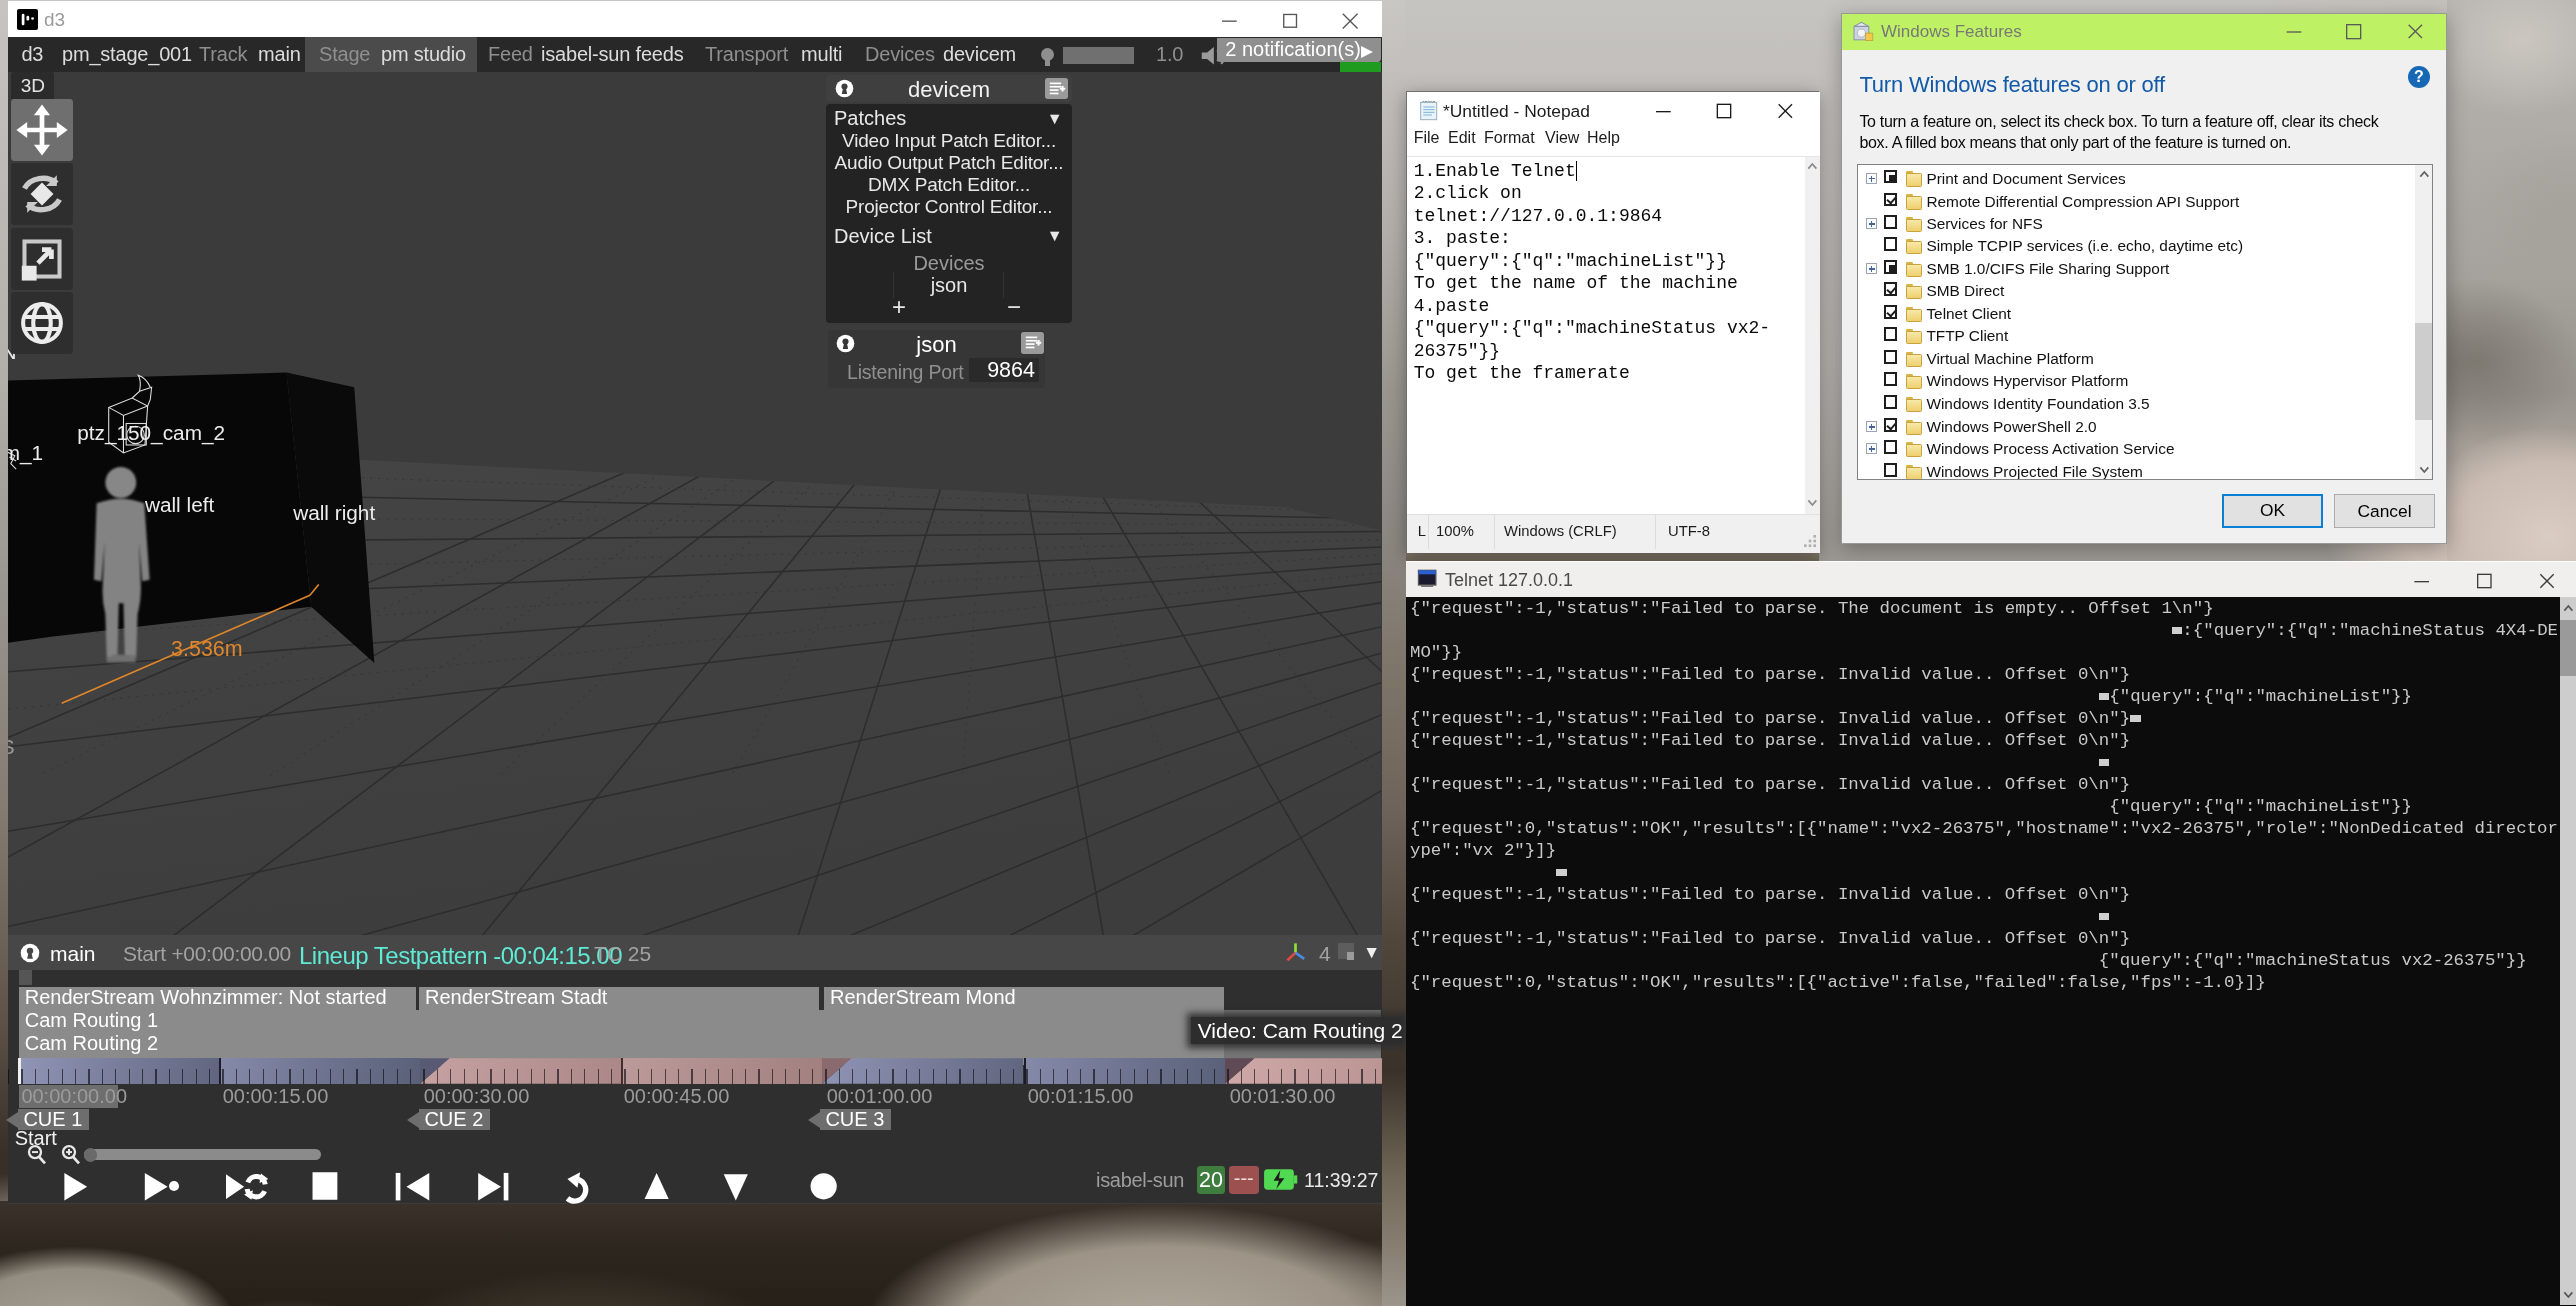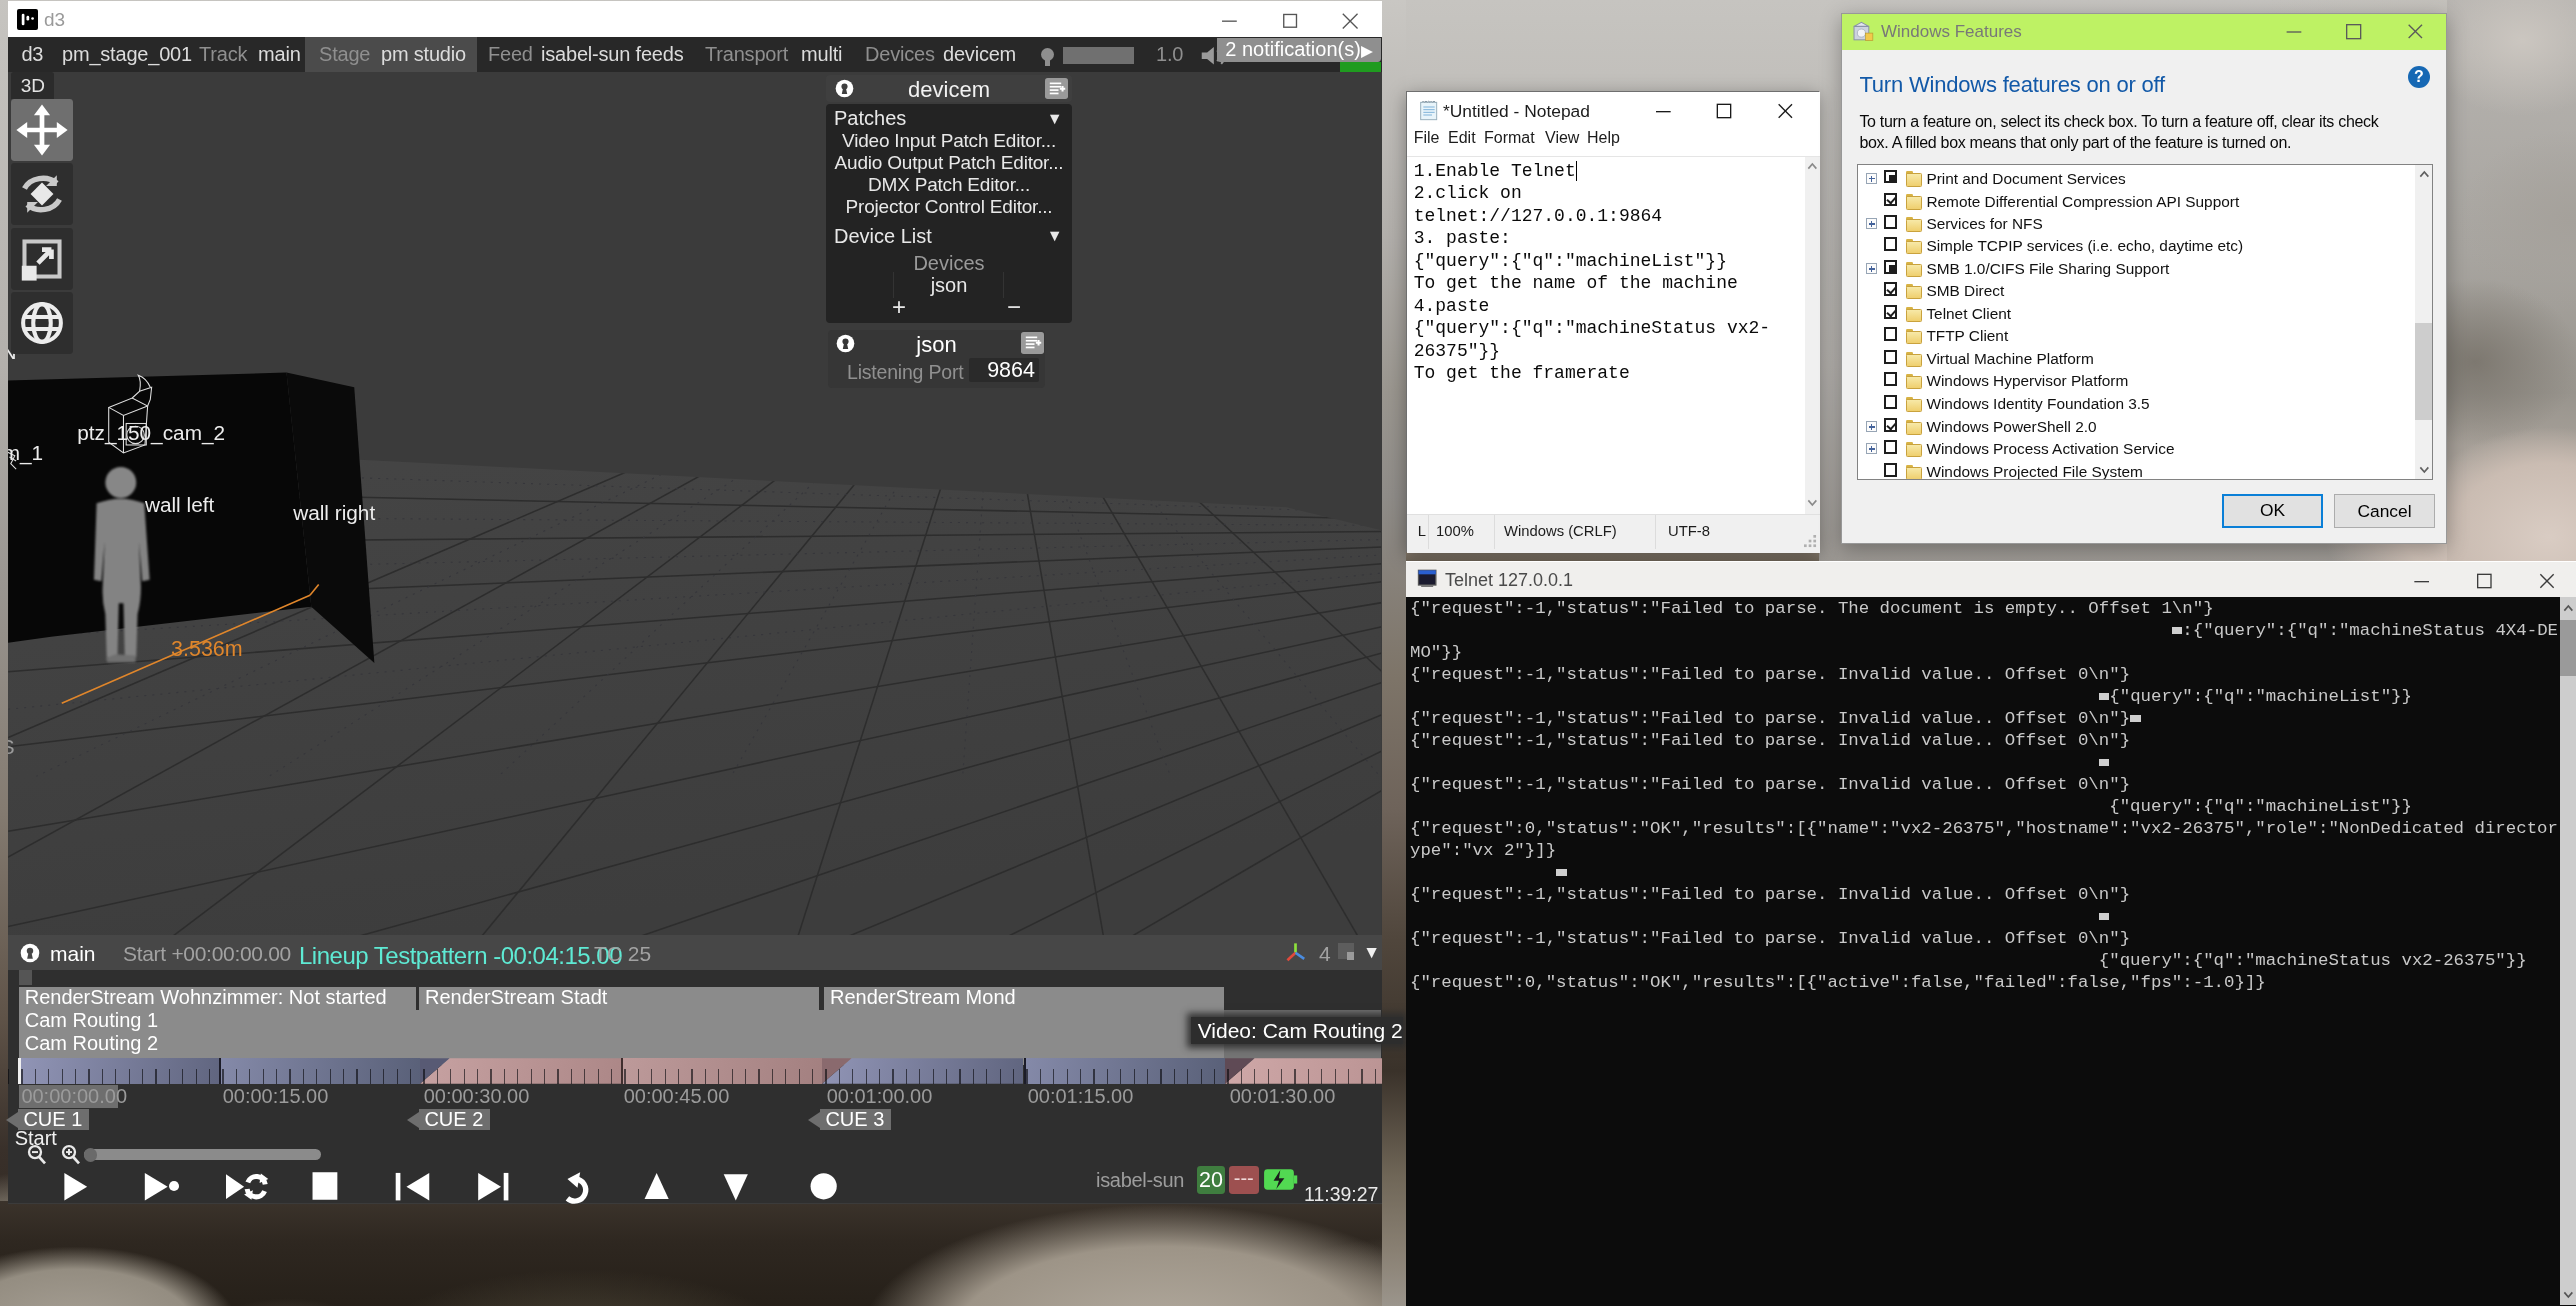--- a/index.html
+++ b/index.html
@@ -391,21 +391,21 @@
       <circle cx="1216" cy="27" r="19.5"></circle>
     </svg>
     <span class="abs" style="left:1088px;top:234px;font-size:20px;letter-spacing:-0.3px;color:#9d9d9d">isabel-sun</span>
     <span class="abs" style="left:1189px;top:231px;width:28px;height:28px;background:#3f7d3f;color:#fff;border-radius:3.4px;font-size:21.5px;text-align:center;line-height:28px">20</span>
     <span class="abs" style="left:1221px;top:231px;width:29.5px;height:28px;background:#9d5050;color:#efd9d9;border-radius:3.4px;font-size:20px;text-align:center;line-height:25.5px">---</span>
     <svg class="abs" style="left:1256px;top:233px" width="34" height="23" viewBox="0 0 50 34">
         <rect x="0" y="2" width="44" height="30" rx="5" fill="#52d952"></rect>
         <rect x="44" y="11" width="5" height="12" fill="#52d952"></rect>
         <path d="M24 3 L14 19 h8 l-4 12 L30 15 h-8 z" fill="#1c1c1c"></path>
       </svg>
-    <span class="abs" style="left:1296px;top:248px;font-size:19.5px;color:#e8e8e8">11:39:27</span>
+    <span class="abs" style="left:1296px;top:234px;font-size:19.5px;color:#e8e8e8">11:39:27</span>
   </div>
   <div class="abs" style="left:1183px;top:1016px;width:212px;height:27px;background:#2d2d2d;box-shadow:0 0 6.7px 4px rgba(45,45,45,.9);color:#fff;font-size:21px;line-height:27px;padding-left:6.7px;white-space:nowrap;overflow:hidden">Video: Cam Routing 2</div>
 </div>
 <div id="notifchip" class="abs">2 notification(s)<span style="font-size:15.4px">▶</span></div>
 <div id="greenbar" class="abs"></div>
 <div class="abs" style="left:1406px;top:550px;width:413px;height:11.4px;background:linear-gradient(180deg,#8a7f72,#6e6457)"></div>
 <div id="notepad" class="abs">
   <div class="abs" style="left:0;top:0;width:413px;height:37px;background:#fff">
     <svg class="abs" style="left:10.7px;top:6.7px" width="22" height="22" viewBox="0 0 33 33">
       <rect x="4" y="5" width="24" height="26" fill="#e8f4fa" stroke="#9ab0bc" stroke-width="1.5"></rect>

